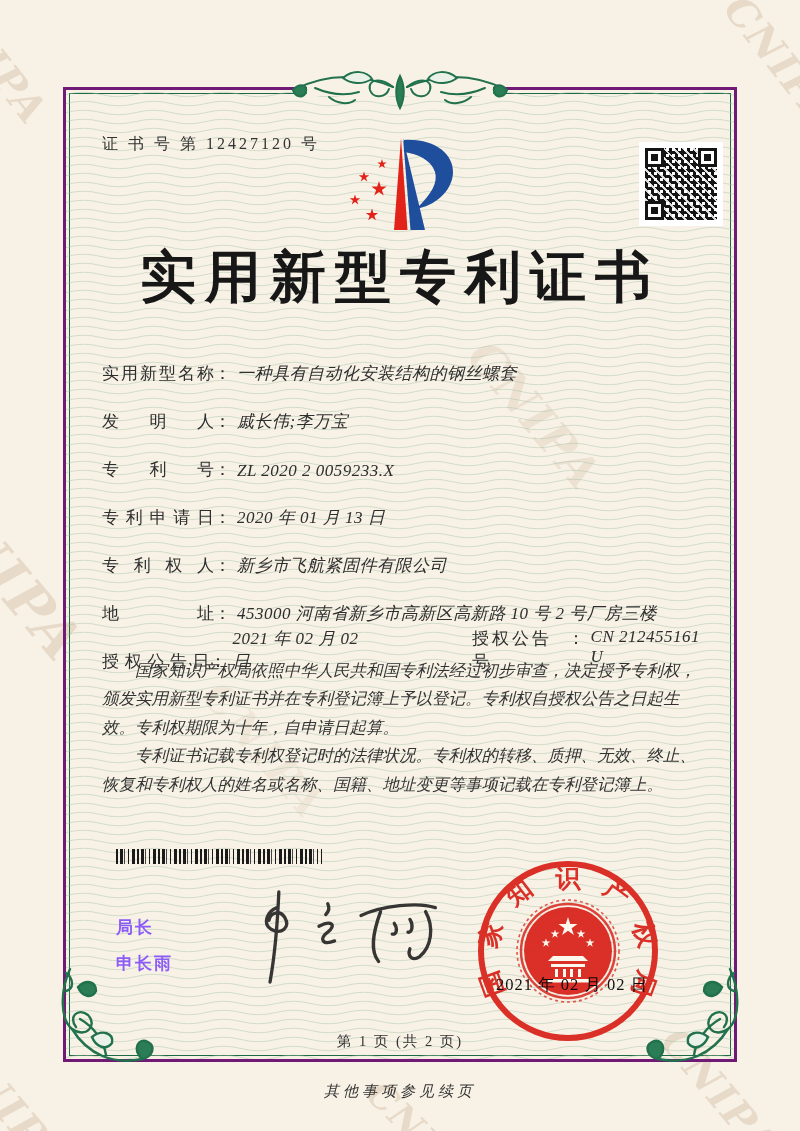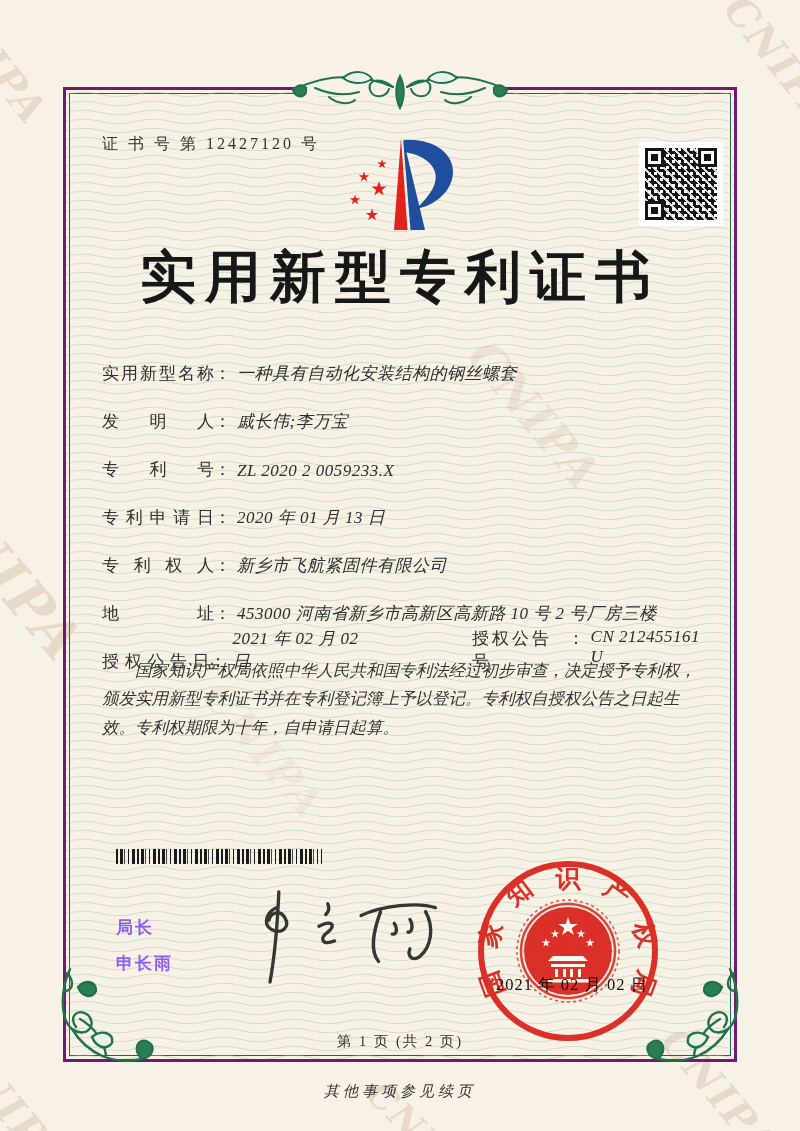--- a/index.html
+++ b/index.html
@@ -219,20 +219,21 @@
         <span class="f-pair2">
           <span class="f-label2">授权公告号</span>
             <span class="f-colon">：</span>
           <span class="f-value">CN 212455161 U</span>
         </span>
       </div>
     </div>
 
     <div class="paragraphs">
       <p>国家知识产权局依照中华人民共和国专利法经过初步审查，决定授予专利权，颁发实用新型专利证书并在专利登记簿上予以登记。专利权自授权公告之日起生效。专利权期限为十年，自申请日起算。</p>
+      <p>专利证书记载专利权登记时的法律状况。专利权的转移、质押、无效、终止、恢复和专利权人的姓名或名称、国籍、地址变更等事项记载在专利登记簿上。</p>
     </div>
 
     <div class="barcode"></div>
 
     <div class="signer">
       <div>局长</div>
       <div>申长雨</div>
     </div>
 
     <svg class="autograph" width="225" height="105" viewBox="0 0 230 105">

